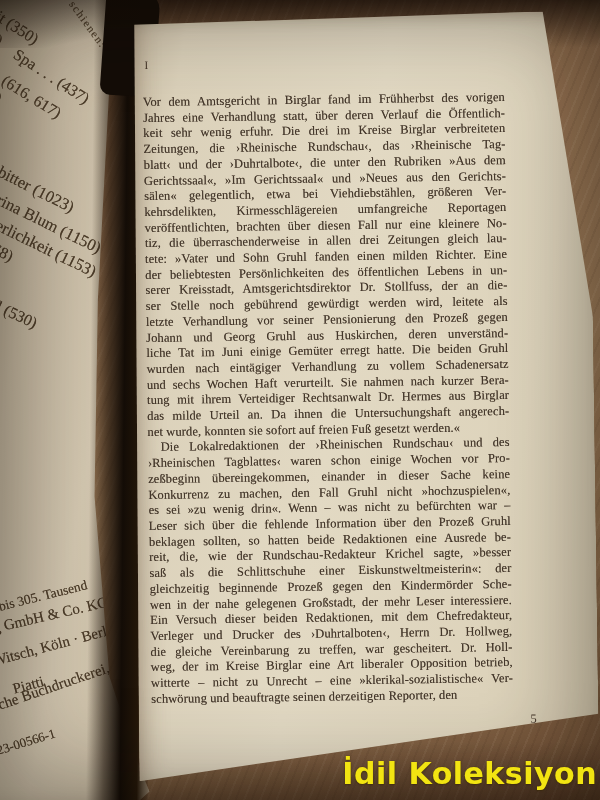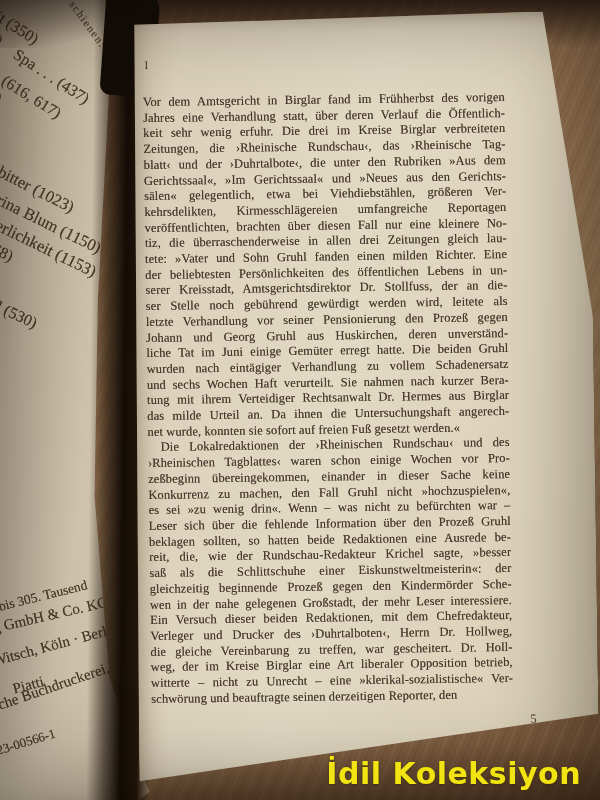--- a/index.html
+++ b/index.html
@@ -71,21 +71,21 @@
   #para2 .text-line:first-child{text-indent:13px;}
   #para1 .text-line:last-child,#para2 .text-line:last-child{text-align-last:left;}
   .pagenum{position:absolute;left:392px;top:700px;font-size:12.5px;color:#47382b;}
 
   
   .corner-shadow{position:absolute;left:0;top:0;width:140px;height:48px;z-index:20;
     background:linear-gradient(168deg,rgba(18,9,4,0.6),rgba(18,9,4,0) 75%);}
   .vignette{position:absolute;inset:0;z-index:50;pointer-events:none;
     box-shadow:inset 0 0 95px 8px rgba(12,6,2,0.42);}
   .watermark{
-    position:absolute;right:19px;bottom:9px;z-index:60;
+    position:absolute;right:3px;bottom:9px;z-index:60;
     font-family:"DejaVu Sans",sans-serif;font-weight:bold;
     font-size:30px;letter-spacing:0.5px;color:#f2e412;
     text-shadow:0 1px 2px rgba(50,35,0,0.55),0 0 1px rgba(90,70,0,0.8);
   }
 </style>
 </head>
 <body>
 
 <div class="wood-top"></div>
 <div class="wood-bottom"></div>

